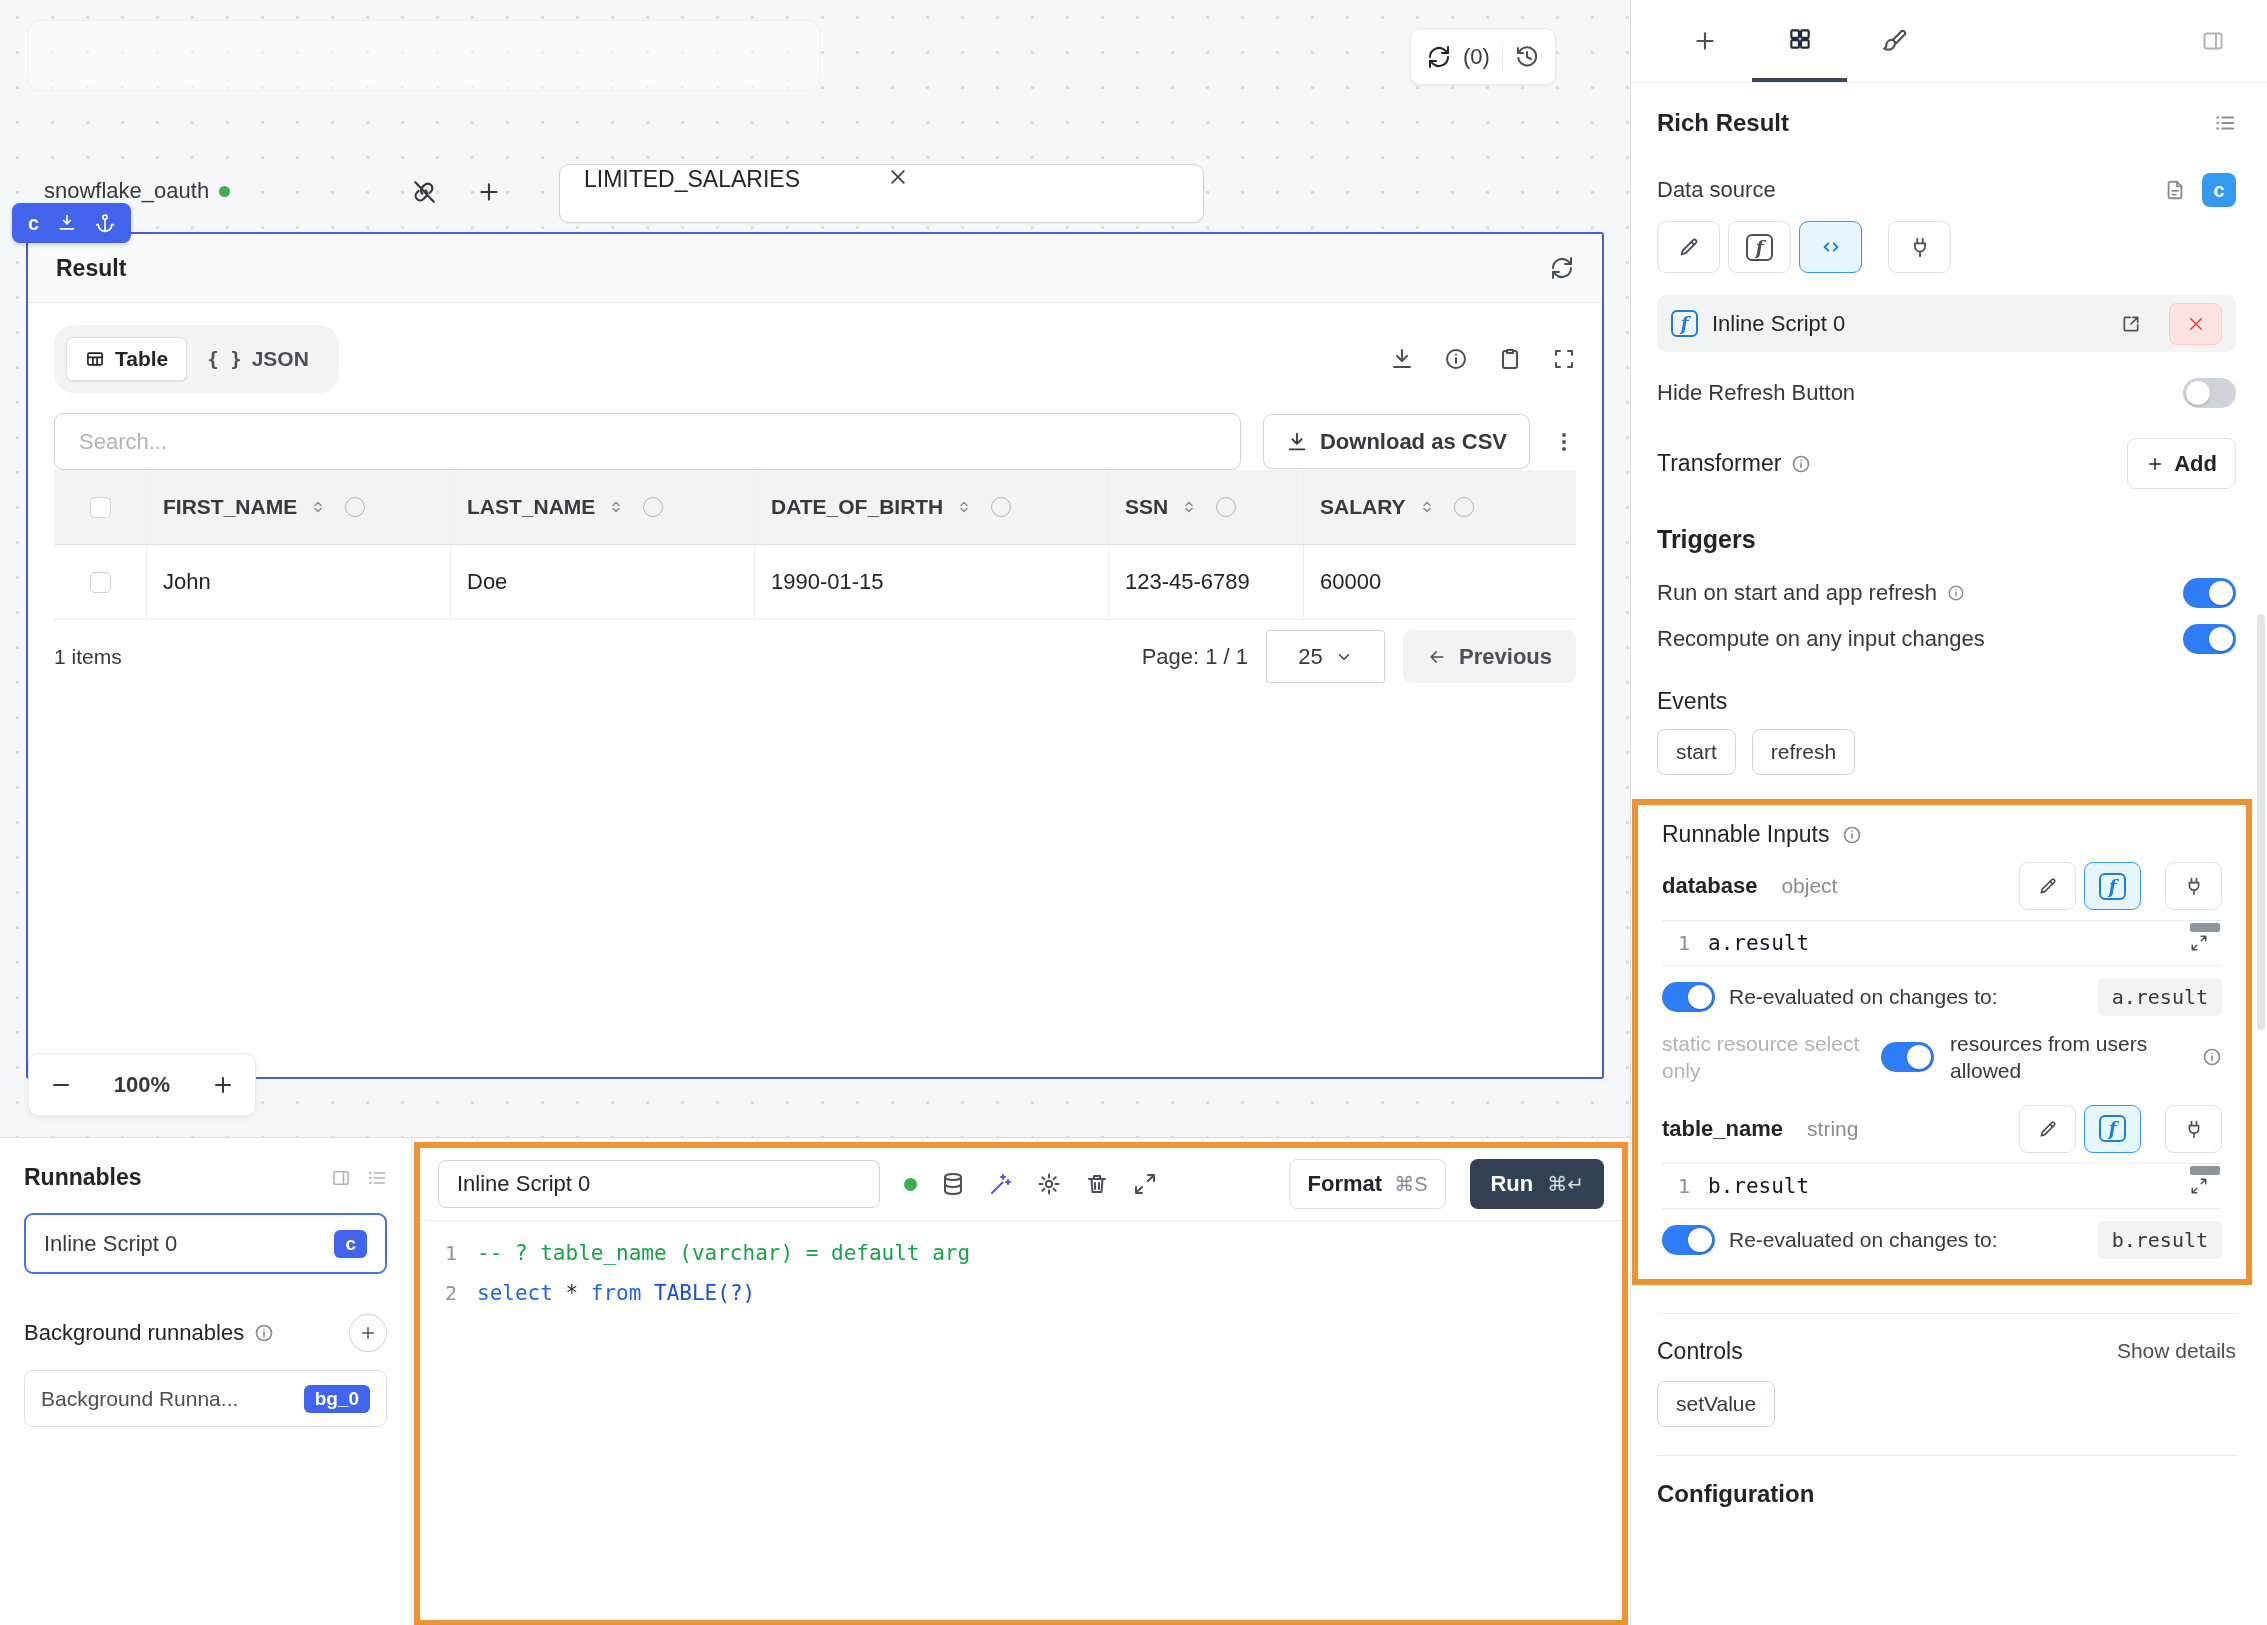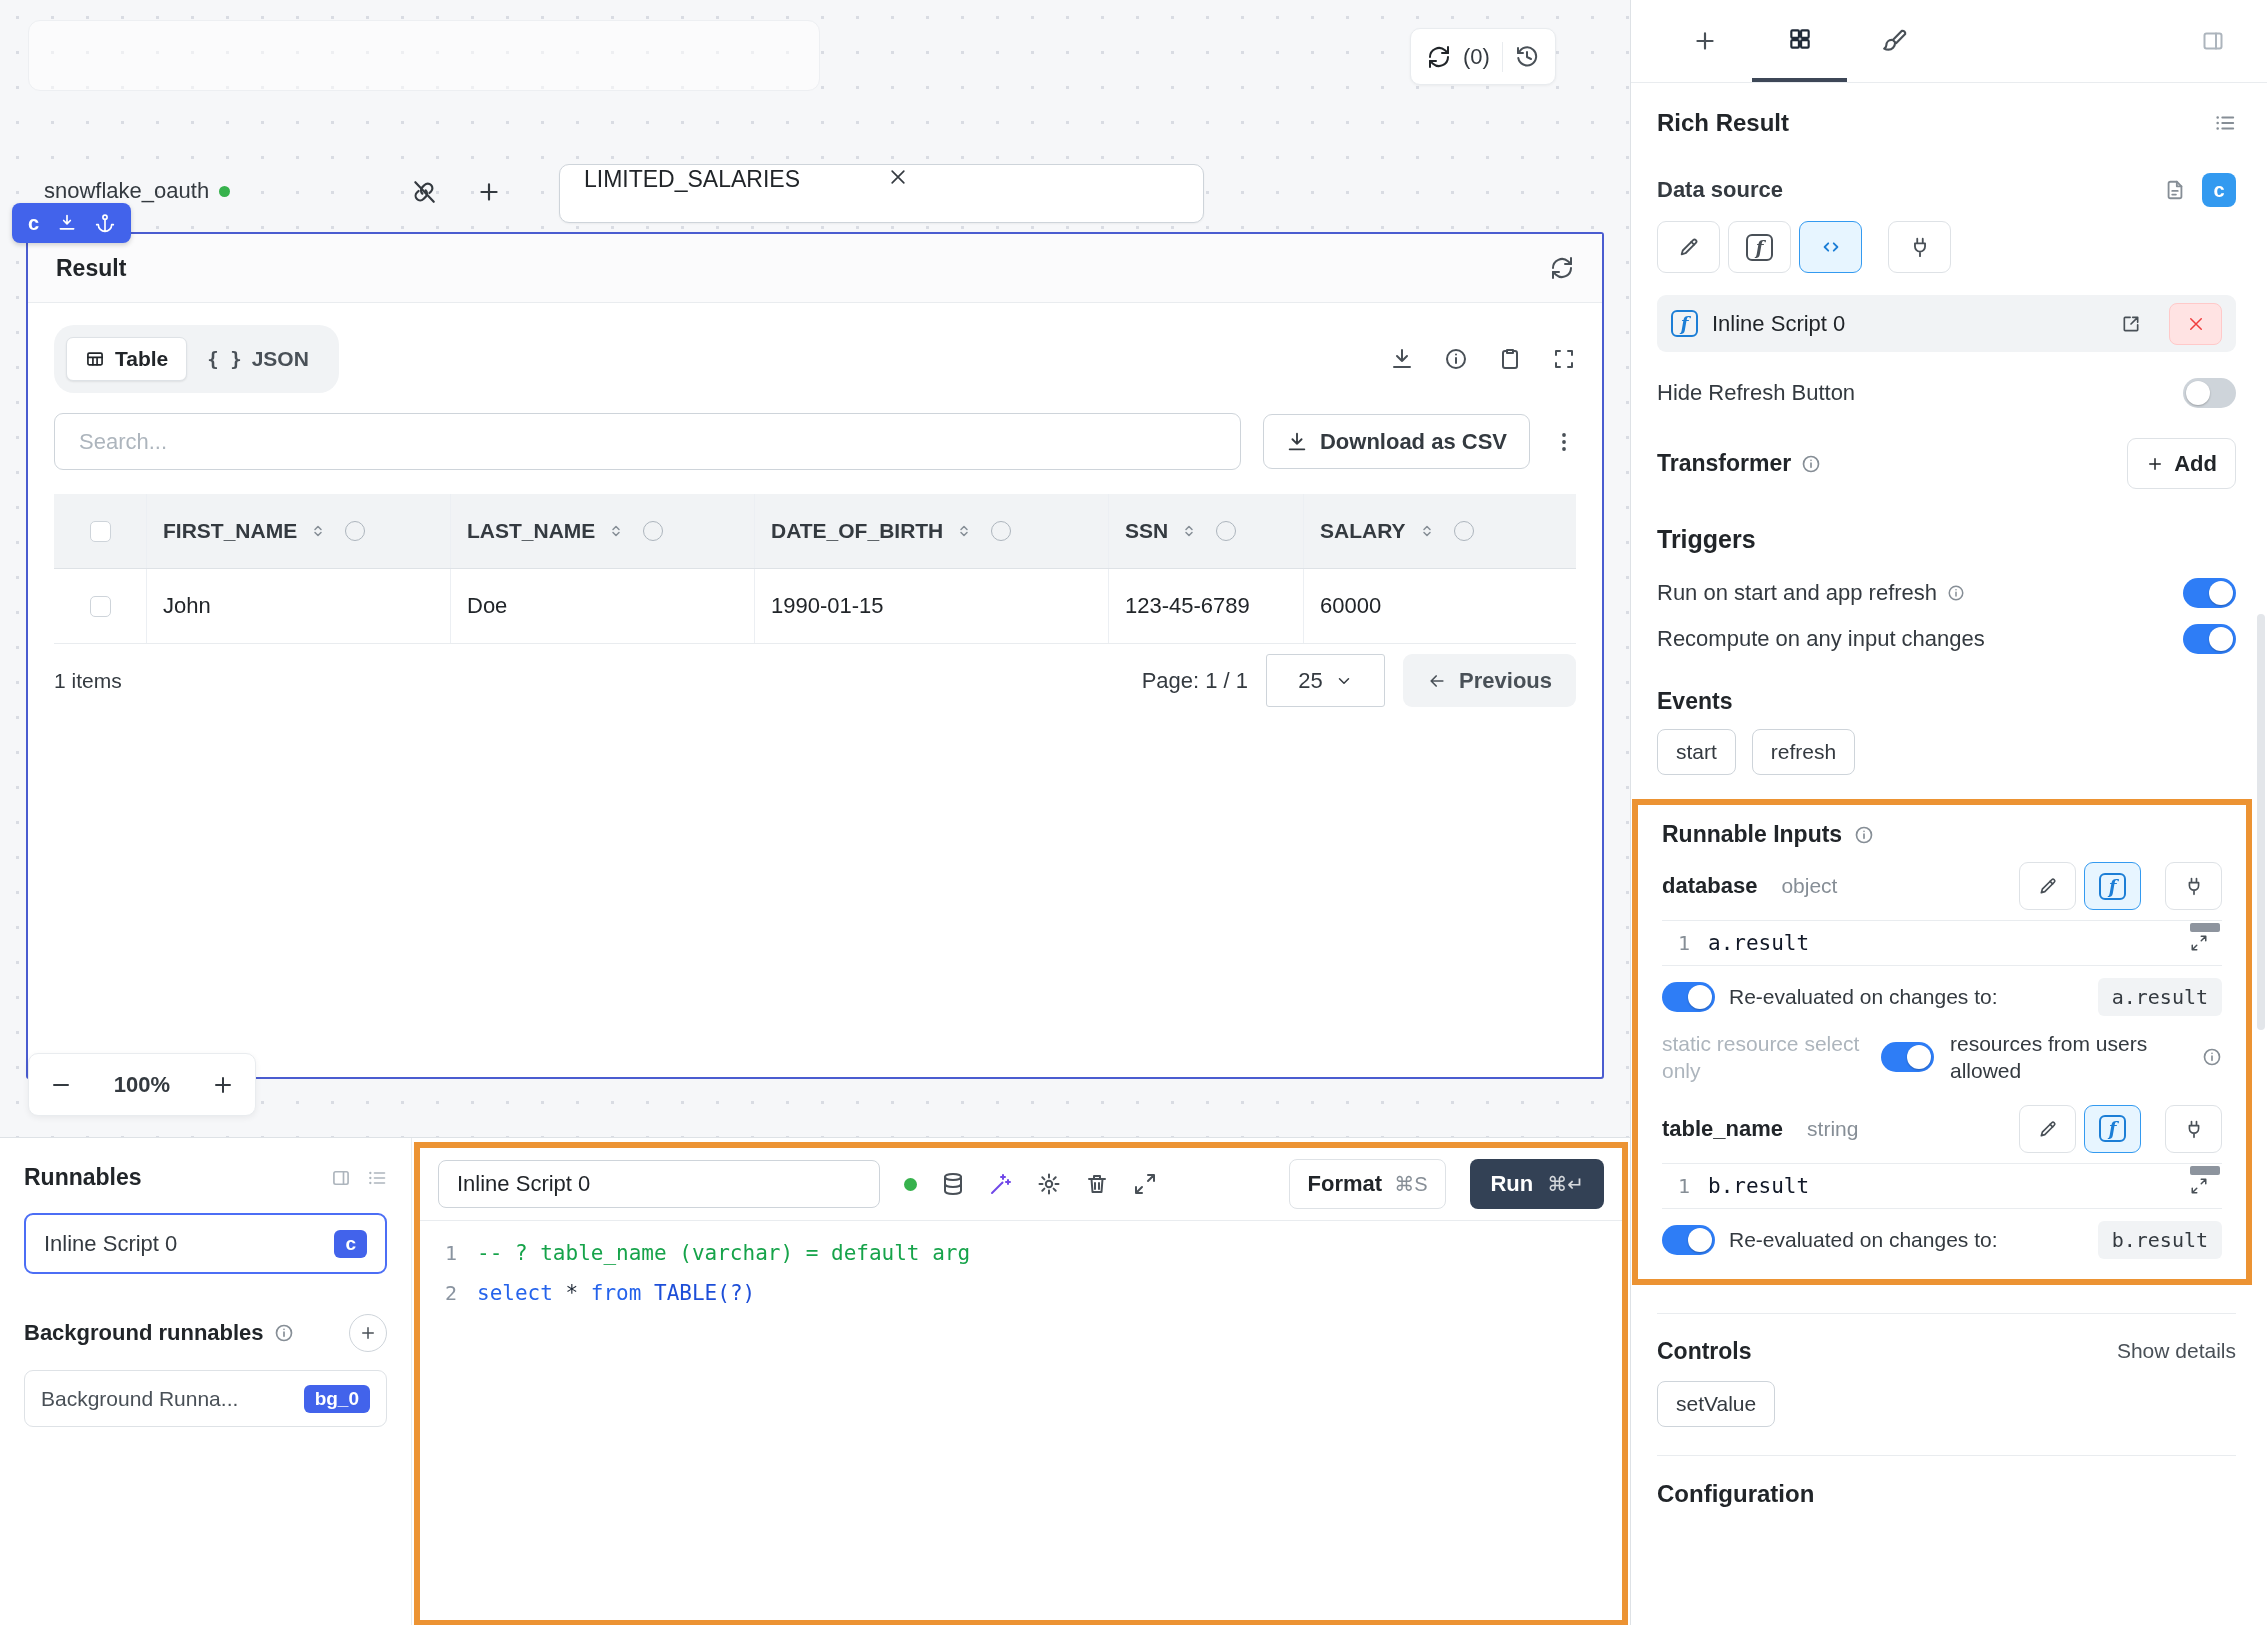--- a/index.html
+++ b/index.html
@@ -45,21 +45,21 @@
   .seg-tab{padding:9px 18px;border-radius:7px;gap:10px;color:#495057;font-weight:600;font-size:21px;display:flex;align-items:center}
   .seg-tab.active{background:#fff;border:1px solid var(--bd);box-shadow:0 1px 2px rgba(0,0,0,.08);color:var(--ink)}
   .braces{font-family:"DejaVu Sans Mono",monospace;font-size:19px;font-weight:700}
   .tab-icons{gap:30px;color:#495057}
   .search-row{margin-top:20px;gap:22px}
   .search-input{flex:1;height:57px;border:1px solid var(--bd3);border-radius:9px;background:#fff;padding:0 22px;display:flex;align-items:center}
   .search-input input{border:0;outline:0;width:100%;font:inherit;font-size:22px;color:var(--ink)}
   .search-input input::placeholder{color:var(--mut2)}
   .btn{height:55px;border:1px solid var(--bd3);border-radius:9px;background:#fff;padding:0 22px;gap:12px;display:inline-flex;
     align-items:center;font-size:22px;font-weight:600;color:var(--ink2)}
-  .tbl{margin-top:24px}
+  .tbl{}
   .tr{display:flex;align-items:stretch}
   .tr.head{background:var(--chipbg);height:75px;border-bottom:1px solid var(--bd)}
   .tr.data{height:75px;border-bottom:1px solid var(--bd2);background:#fff}
   .td{display:flex;align-items:center;padding-left:16px;border-right:1px solid #eceff3;min-width:0}
   .td:last-child{border-right:0}
   .cw0{width:93px;justify-content:center;padding-left:0}
   .cw1{width:304px}.cw2{width:304px}.cw3{width:354px}.cw4{width:195px}.cw5{flex:1}
   .th-label{font-weight:700;font-size:21px;color:var(--ink2);white-space:nowrap}
   .sort{margin-left:12px;color:var(--mut)}
   .circ{width:20px;height:20px;border:1.5px solid var(--mut2);border-radius:50%;margin-left:18px;flex:none}
@@ -102,21 +102,21 @@
   .gut{width:57px;flex:none;text-align:right;padding-right:20px;color:#8a94a0;font-size:20px}
   .tk-c{color:#16a34a}.tk-k{color:#2563eb}.tk-p{color:#1f2937}.tk-i{color:#1d4ed8}
 
   
   .sidebar{position:absolute;left:1630px;top:0;width:638px;height:1626px;background:#fff;border-left:1px solid var(--bd);overflow:hidden}
   .sb-tabs{height:83px;border-bottom:1px solid var(--bd2);display:flex;align-items:stretch;padding:0 26px}
   .sb-tab{width:95px;display:flex;align-items:center;justify-content:center;color:#495057}
   .sb-tab.active{color:#1f2937;border-bottom:4px solid #3d4757}
   .sb-content{padding:26px 32px 0 26px;position:relative}
   .sb-title{font-weight:700;font-size:24px}
-  .sec-label{font-weight:700;font-size:22px;color:var(--ink2)}
+  .sec-label{font-weight:400;font-size:22px;color:var(--ink2)}
   .cbadge{width:34px;height:34px;border-radius:8px;background:var(--selblue);color:#fff;font-weight:700;font-size:20px;
     display:flex;align-items:center;justify-content:center}
   .ibtn{width:63px;height:52px;border:1px solid var(--bd);border-radius:9px;background:#fff;display:flex;align-items:center;
     justify-content:center;color:#495057}
   .ibtn.sel{border:1.5px solid var(--selblue);background:var(--selbg);color:var(--selink)}
   .fx{display:inline-flex;align-items:center;justify-content:center;width:27px;height:27px;border:2px solid currentColor;
     border-radius:6px;font:italic 700 18px "DejaVu Serif",serif;flex:none}
   .fx::before{content:"f"}
   .script-row{margin-top:22px;height:57px;background:var(--chipbg);border-radius:9px;padding:0 14px;display:flex;align-items:center;gap:14px}
   .xbtn{width:53px;height:42px;background:#ffe3e3;border:1px solid #ffc9c9;border-radius:8px;display:flex;align-items:center;

